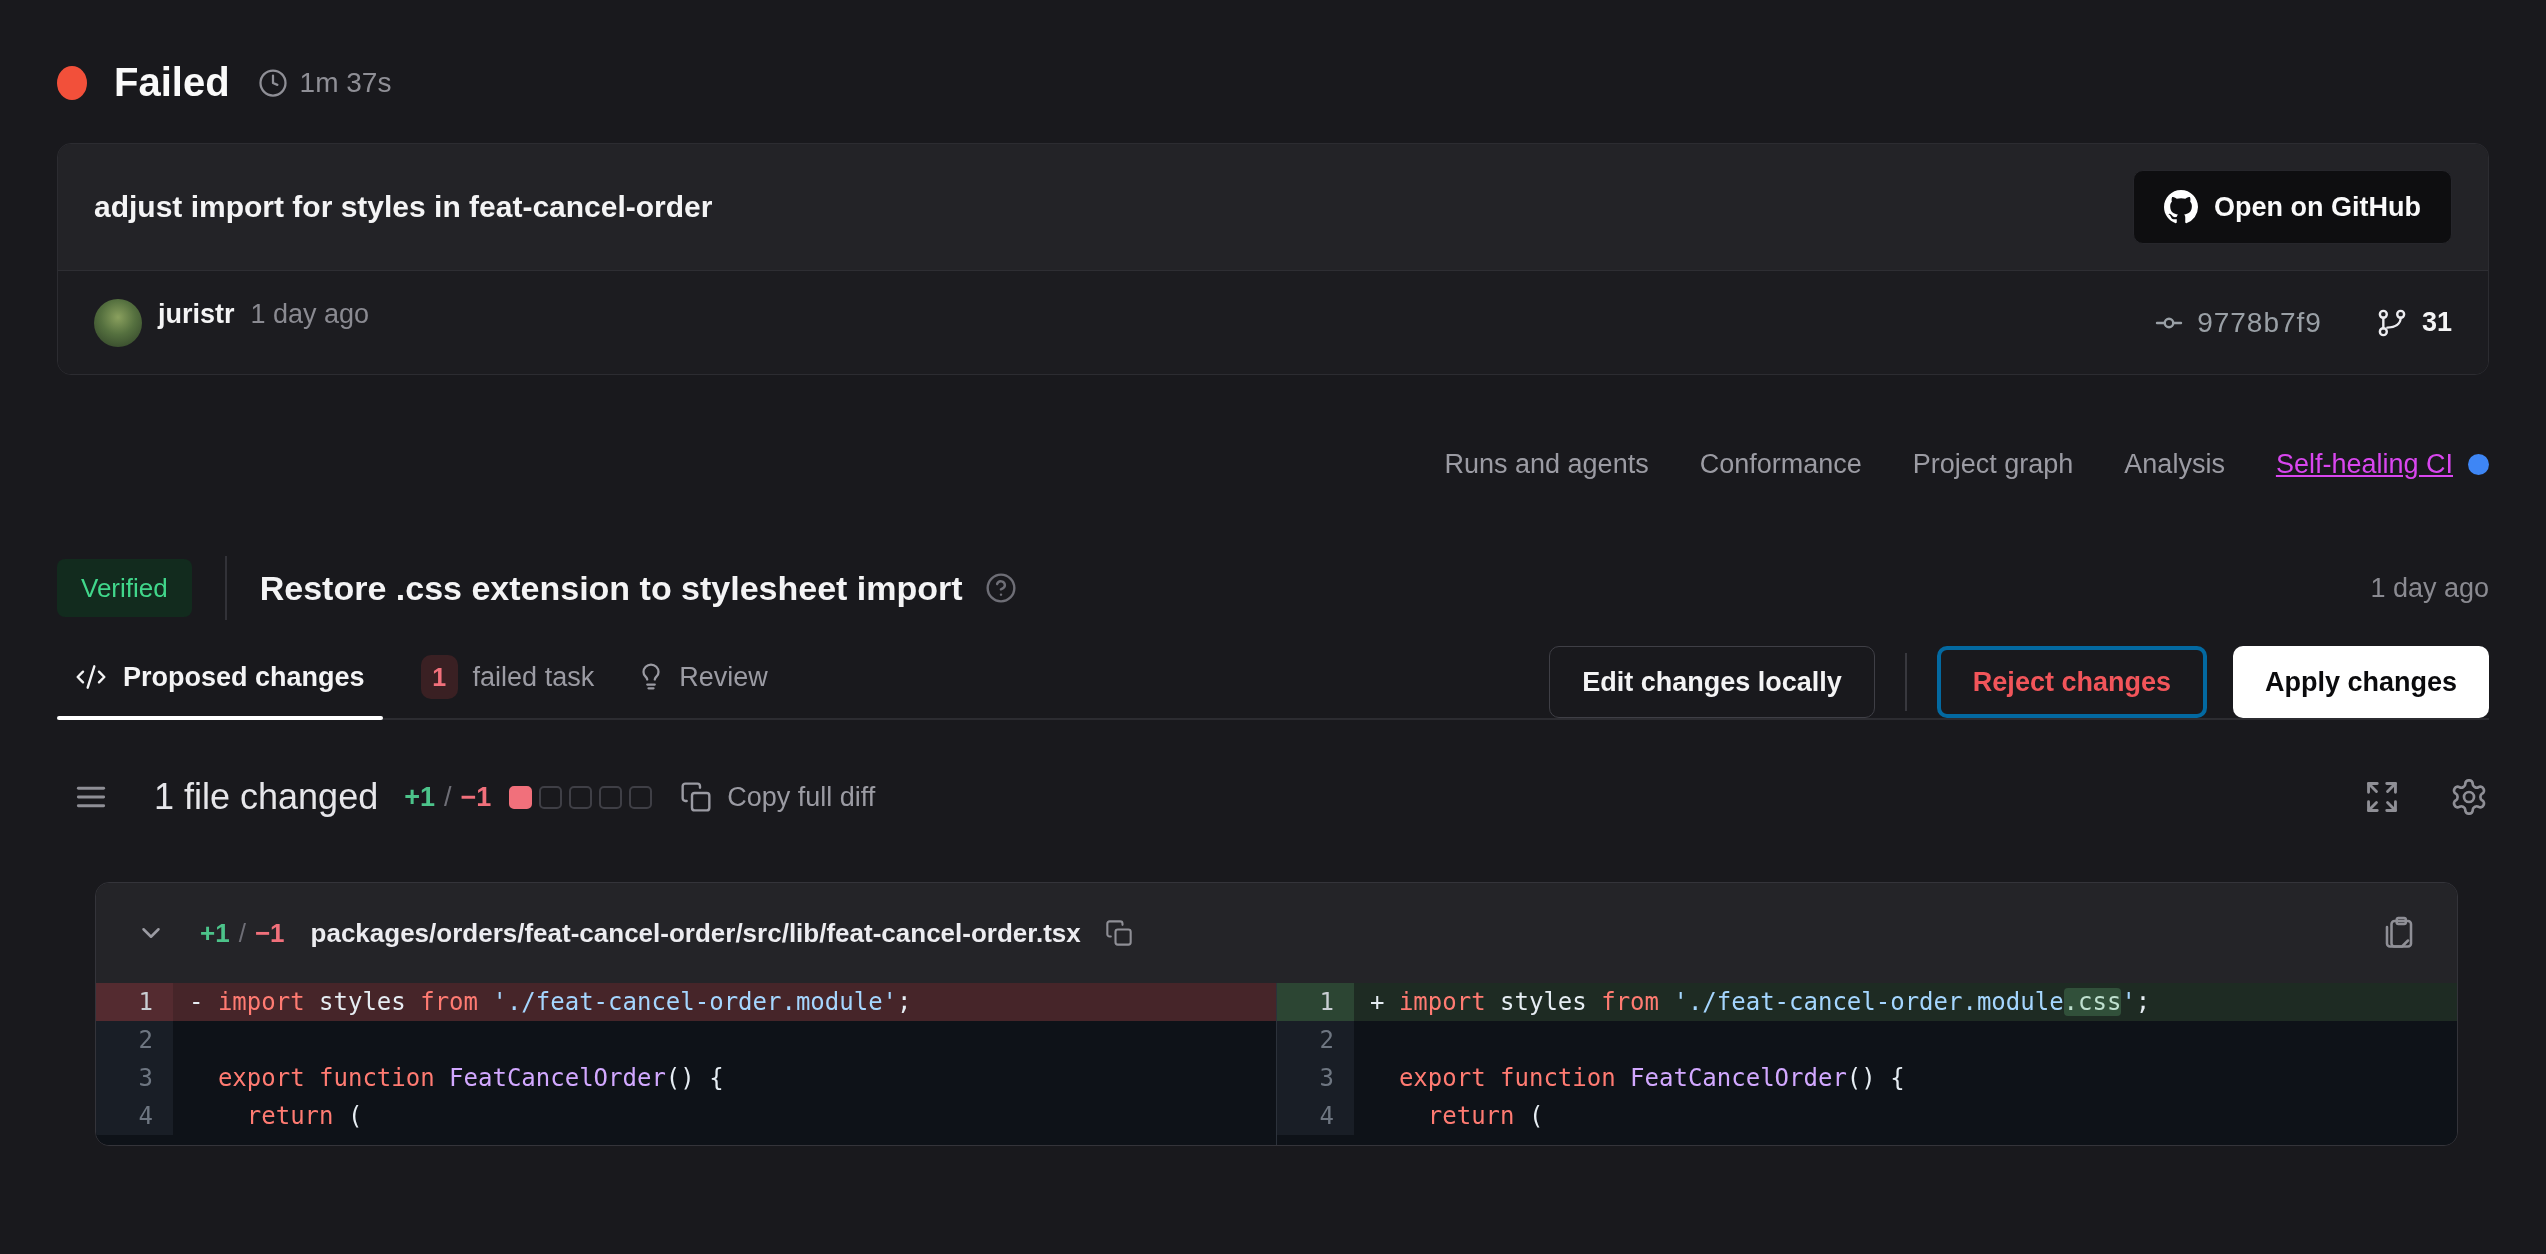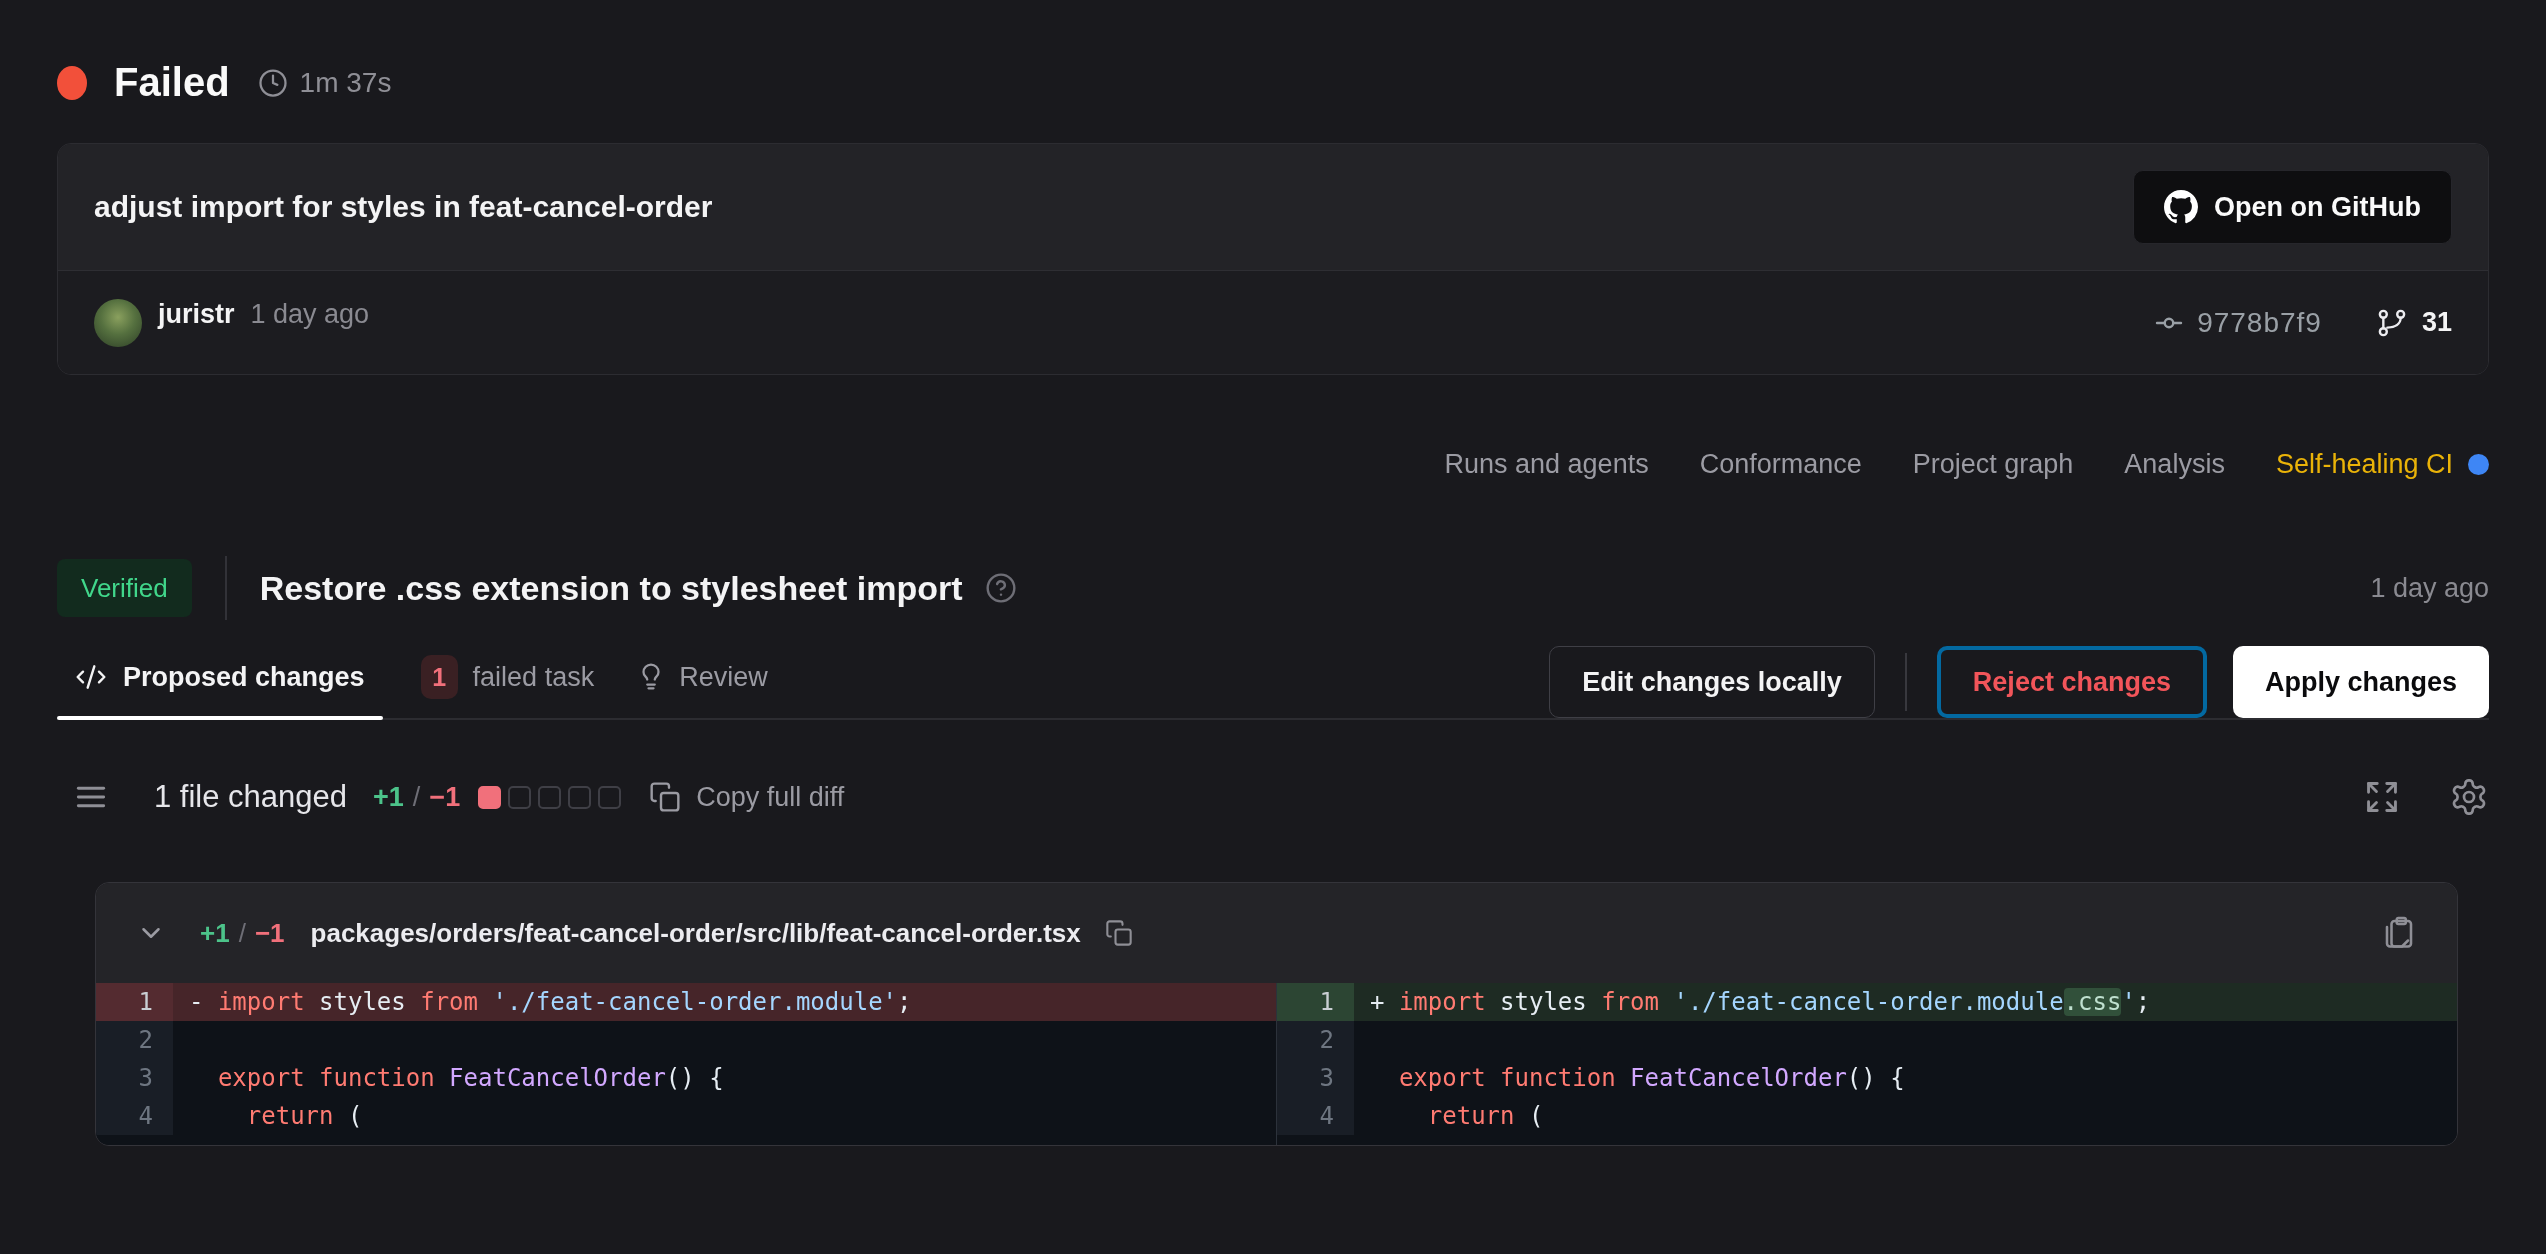--- a/index.html
+++ b/index.html
@@ -33,21 +33,21 @@
   .author-time { font-size:27px; color:#8a8a91; }
   .meta-group { display:flex; align-items:center; }
   .commit-hash-group { display:flex; align-items:center; gap:12px; color:#9aa0a6; cursor:pointer; }
   .commit-hash { font-size:28px; color:#9aa0a6; letter-spacing:1px; }
   .branch-group { display:flex; align-items:center; gap:14px; margin-left:54px; cursor:pointer; }
   .branch-count { font-size:27px; font-weight:600; color:#f4f4f5; }
 
   
   .nav-row { margin-top:74px; display:flex; justify-content:flex-end; align-items:flex-start; gap:51px; font-size:27px; color:#9b9ba3; }
   .nav-item { cursor:pointer; }
-  .nav-item-active { display:flex; align-items:center; gap:15px; color:#eab308; cursor:pointer; }
+  .nav-item-active { display:flex; align-items:center; gap:15px; color:#d946ef; cursor:pointer;text-decoration:underline; }
   .nav-active-dot { width:21px; height:21px; border-radius:50%; background:#3e86f5; }
 
   
   .fix-header { margin-top:76px; display:flex; align-items:center; }
   .verified-badge { padding:0 24px; height:58px; display:flex; align-items:center; border-radius:8px;
     background:#122b1e; color:#41d78b; font-size:26px; }
   .fix-divider { width:2px; height:64px; background:#323238; margin:0 33px; }
   .fix-title { font-size:34px; font-weight:700; color:#f4f4f5; }
   .help-icon { margin-left:22px; color:#6e6e76; display:flex; cursor:pointer; }
   .fix-spacer { flex:1; }
@@ -67,21 +67,21 @@
   .actions-group { margin-left:auto; display:flex; align-items:center; }
   .btn { height:72px; border-radius:10px; font-size:27px; font-weight:600; display:flex; align-items:center; padding:0 32px; cursor:pointer; font-family:"Liberation Sans",sans-serif; }
   .btn-edit { background:transparent; border:1px solid #3f3f46; color:#f4f4f5; }
   .actions-divider { width:2px; height:58px; background:#38383e; margin:0 30px; }
   .btn-reject { background:transparent; border:4px solid #0369a1; color:#f2555a; }
   .btn-apply { background:#ffffff; border:none; color:#0b0b0d; font-weight:700; margin-left:26px; }
 
   
   .diff-toolbar { margin-top:44px; height:66px; display:flex; align-items:center; padding-left:15px; }
   .menu-icon { color:#8f8f96; display:flex; cursor:pointer; }
-  .files-changed { margin-left:44px; font-size:31px; color:#e6e6ea; }
+  .files-changed { margin-left:44px; font-size:36px; color:#e6e6ea; }
   .diff-stats { margin-left:26px; display:flex; align-items:center; gap:9px; font-size:27px; font-weight:600; }
   .stat-add { color:#4cc38a; }
   .stat-slash { color:#6e6e76; font-weight:400; }
   .stat-del { color:#f1707b; }
   .blocks { margin-left:18px; display:flex; gap:7px; }
   .block { width:23px; height:23px; border-radius:5px; border:2px solid #3f3f46; }
   .block.filled { background:#f1707b; border-color:#f1707b; }
   .copy-diff-group { margin-left:28px; display:flex; align-items:center; gap:15px; color:#9b9ba3; font-size:27px; cursor:pointer; }
   .toolbar-right { margin-left:auto; display:flex; align-items:center; gap:48px; color:#8f8f96; }
   .toolbar-right > span { display:flex; cursor:pointer; }

